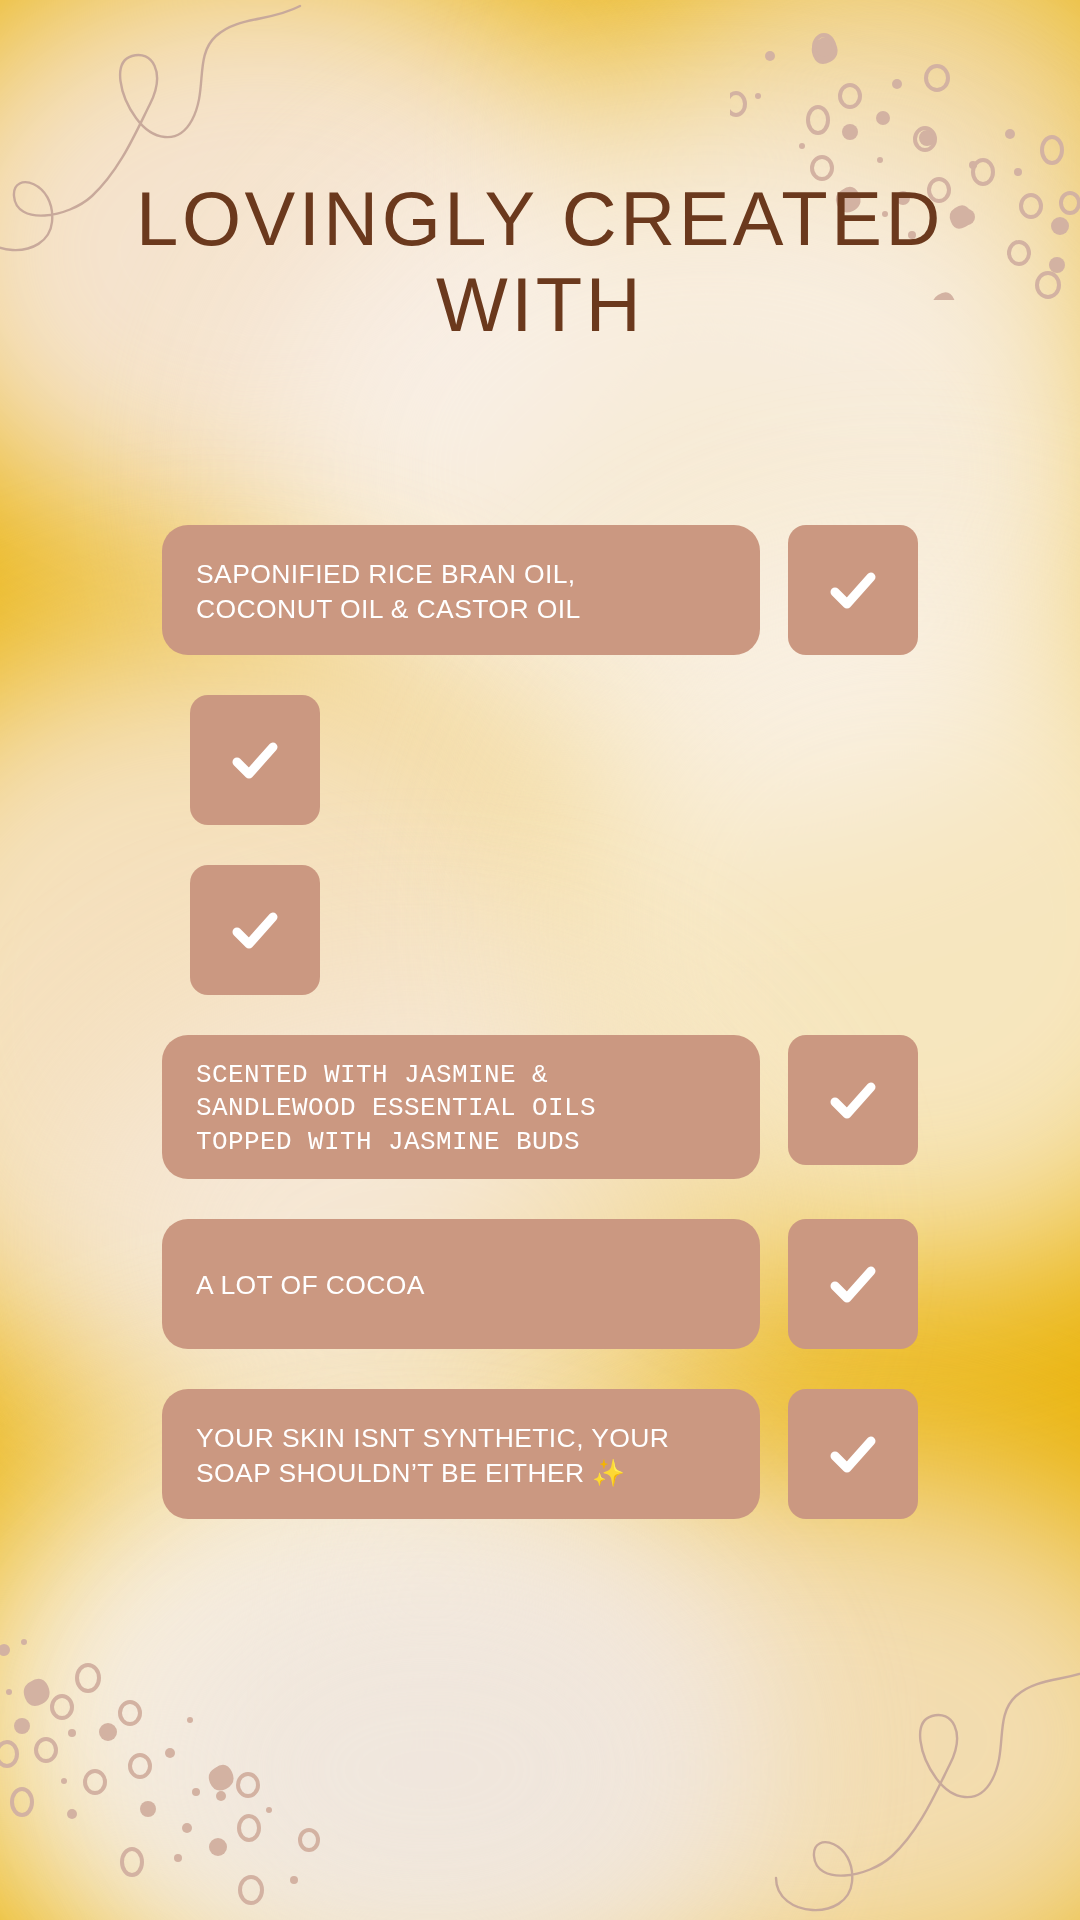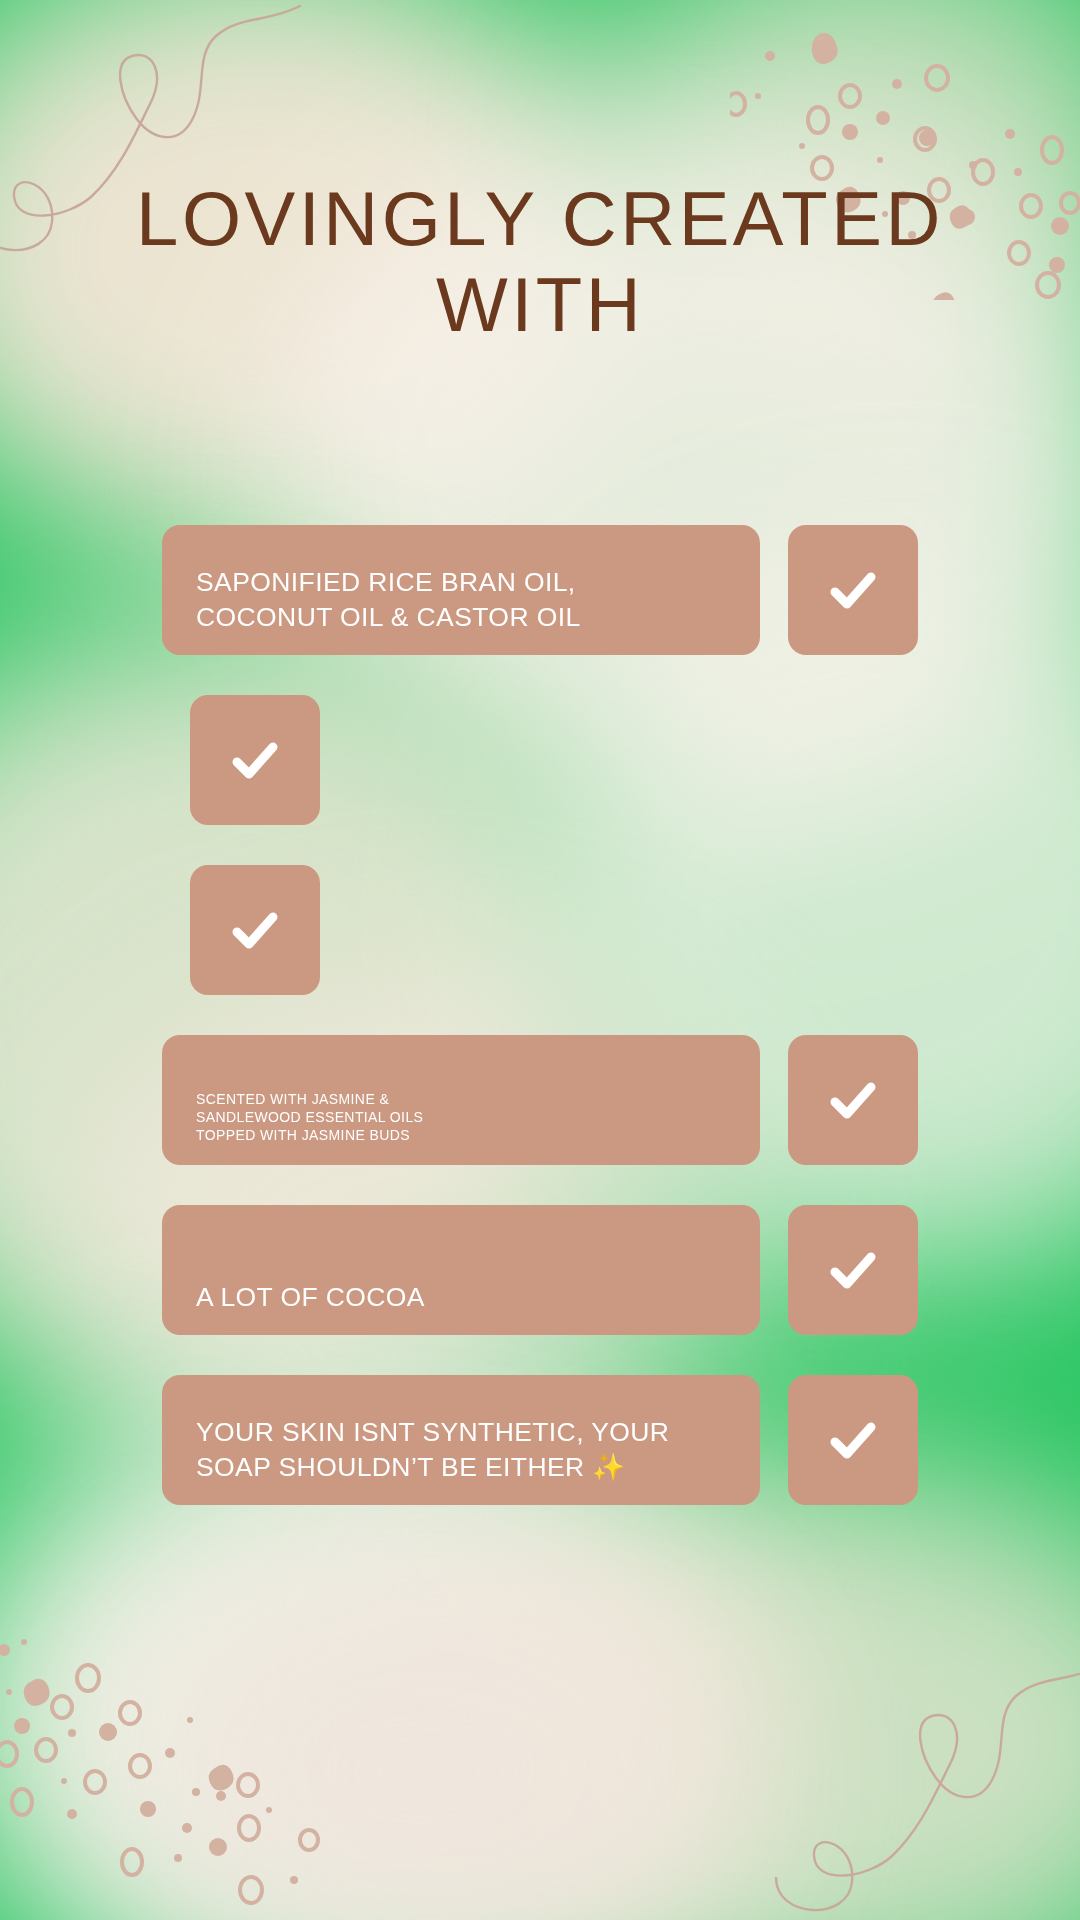--- a/index.html
+++ b/index.html
@@ -16,21 +16,21 @@
     position: relative;
   }
 
   
   #poster {
     position: absolute;
     inset: 0;
     width: 1080px;
     height: 1920px;
     overflow: hidden;
-    background: #22c55e;
+    background: #eab308;
     padding-left: 48px;
   }
 
   .wash {
     position: absolute;
     border-radius: 50%;
     filter: blur(90px);
     pointer-events: none;
   }
   .wash-a { left: -120px;  top: -60px;   width: 760px;  height: 620px;  background: #F6E6D8; opacity: .95; }
@@ -76,37 +76,38 @@
     display: flex;
     align-items: stretch;
     margin-bottom: 40px;
   }
   .row:last-child { margin-bottom: 0; }
 
   .pill {
     width: 655px;
     min-height: 130px;
     background: #CB9881;
-    border-radius: 18px;
+    border-radius: 26px;
     padding: 24px 34px 20px 34px;
     display: flex;
     flex-direction: column;
-    justify-content: flex-end;
+    justify-content: center;
   }
   .pill-text {
     color: #FFFFFF;
     font-weight: 400;
     font-size: 26.5px;
     line-height: 1.33;
     letter-spacing: .4px;
     white-space: pre-line;
   }
   .pill.size-sm .pill-text {
-    font-size: 14px;
+    font-size: 26px;
     line-height: 1.28;
+    font-family: Liberation Mono, monospace;
   }
 
   .check-box {
     width: 130px;
     height: 130px;
     margin-left: 28px;
     background: #CB9881;
     border-radius: 18px;
     display: flex;
     align-items: center;

